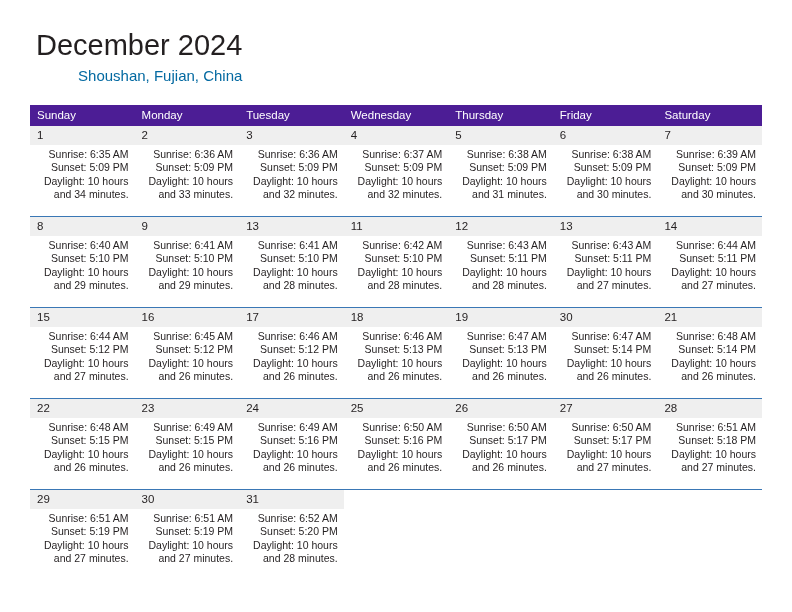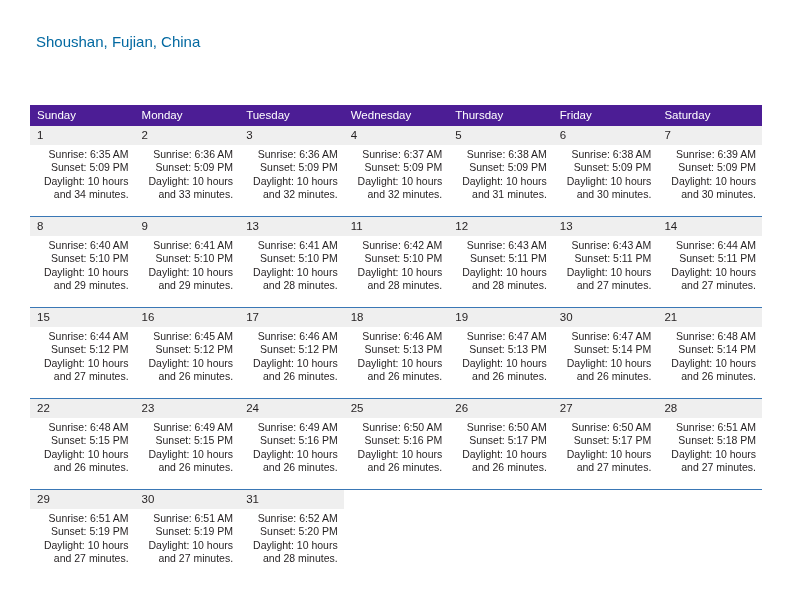--- a/index.html
+++ b/index.html
@@ -161,20 +161,21 @@
 </style>
 </head>
 <body>
 
 <div class="page">
 
   <div class="top-bar">
 
 
     <div class="title-block">
+      <div class="cal-title">December 2024</div>
       <div class="cal-subtitle">Shoushan, Fujian, China</div>
     </div>
 
   </div>
 
   <table class="calendar">
     <thead>
       <tr>
         <th>Sunday</th>
         <th>Monday</th>

